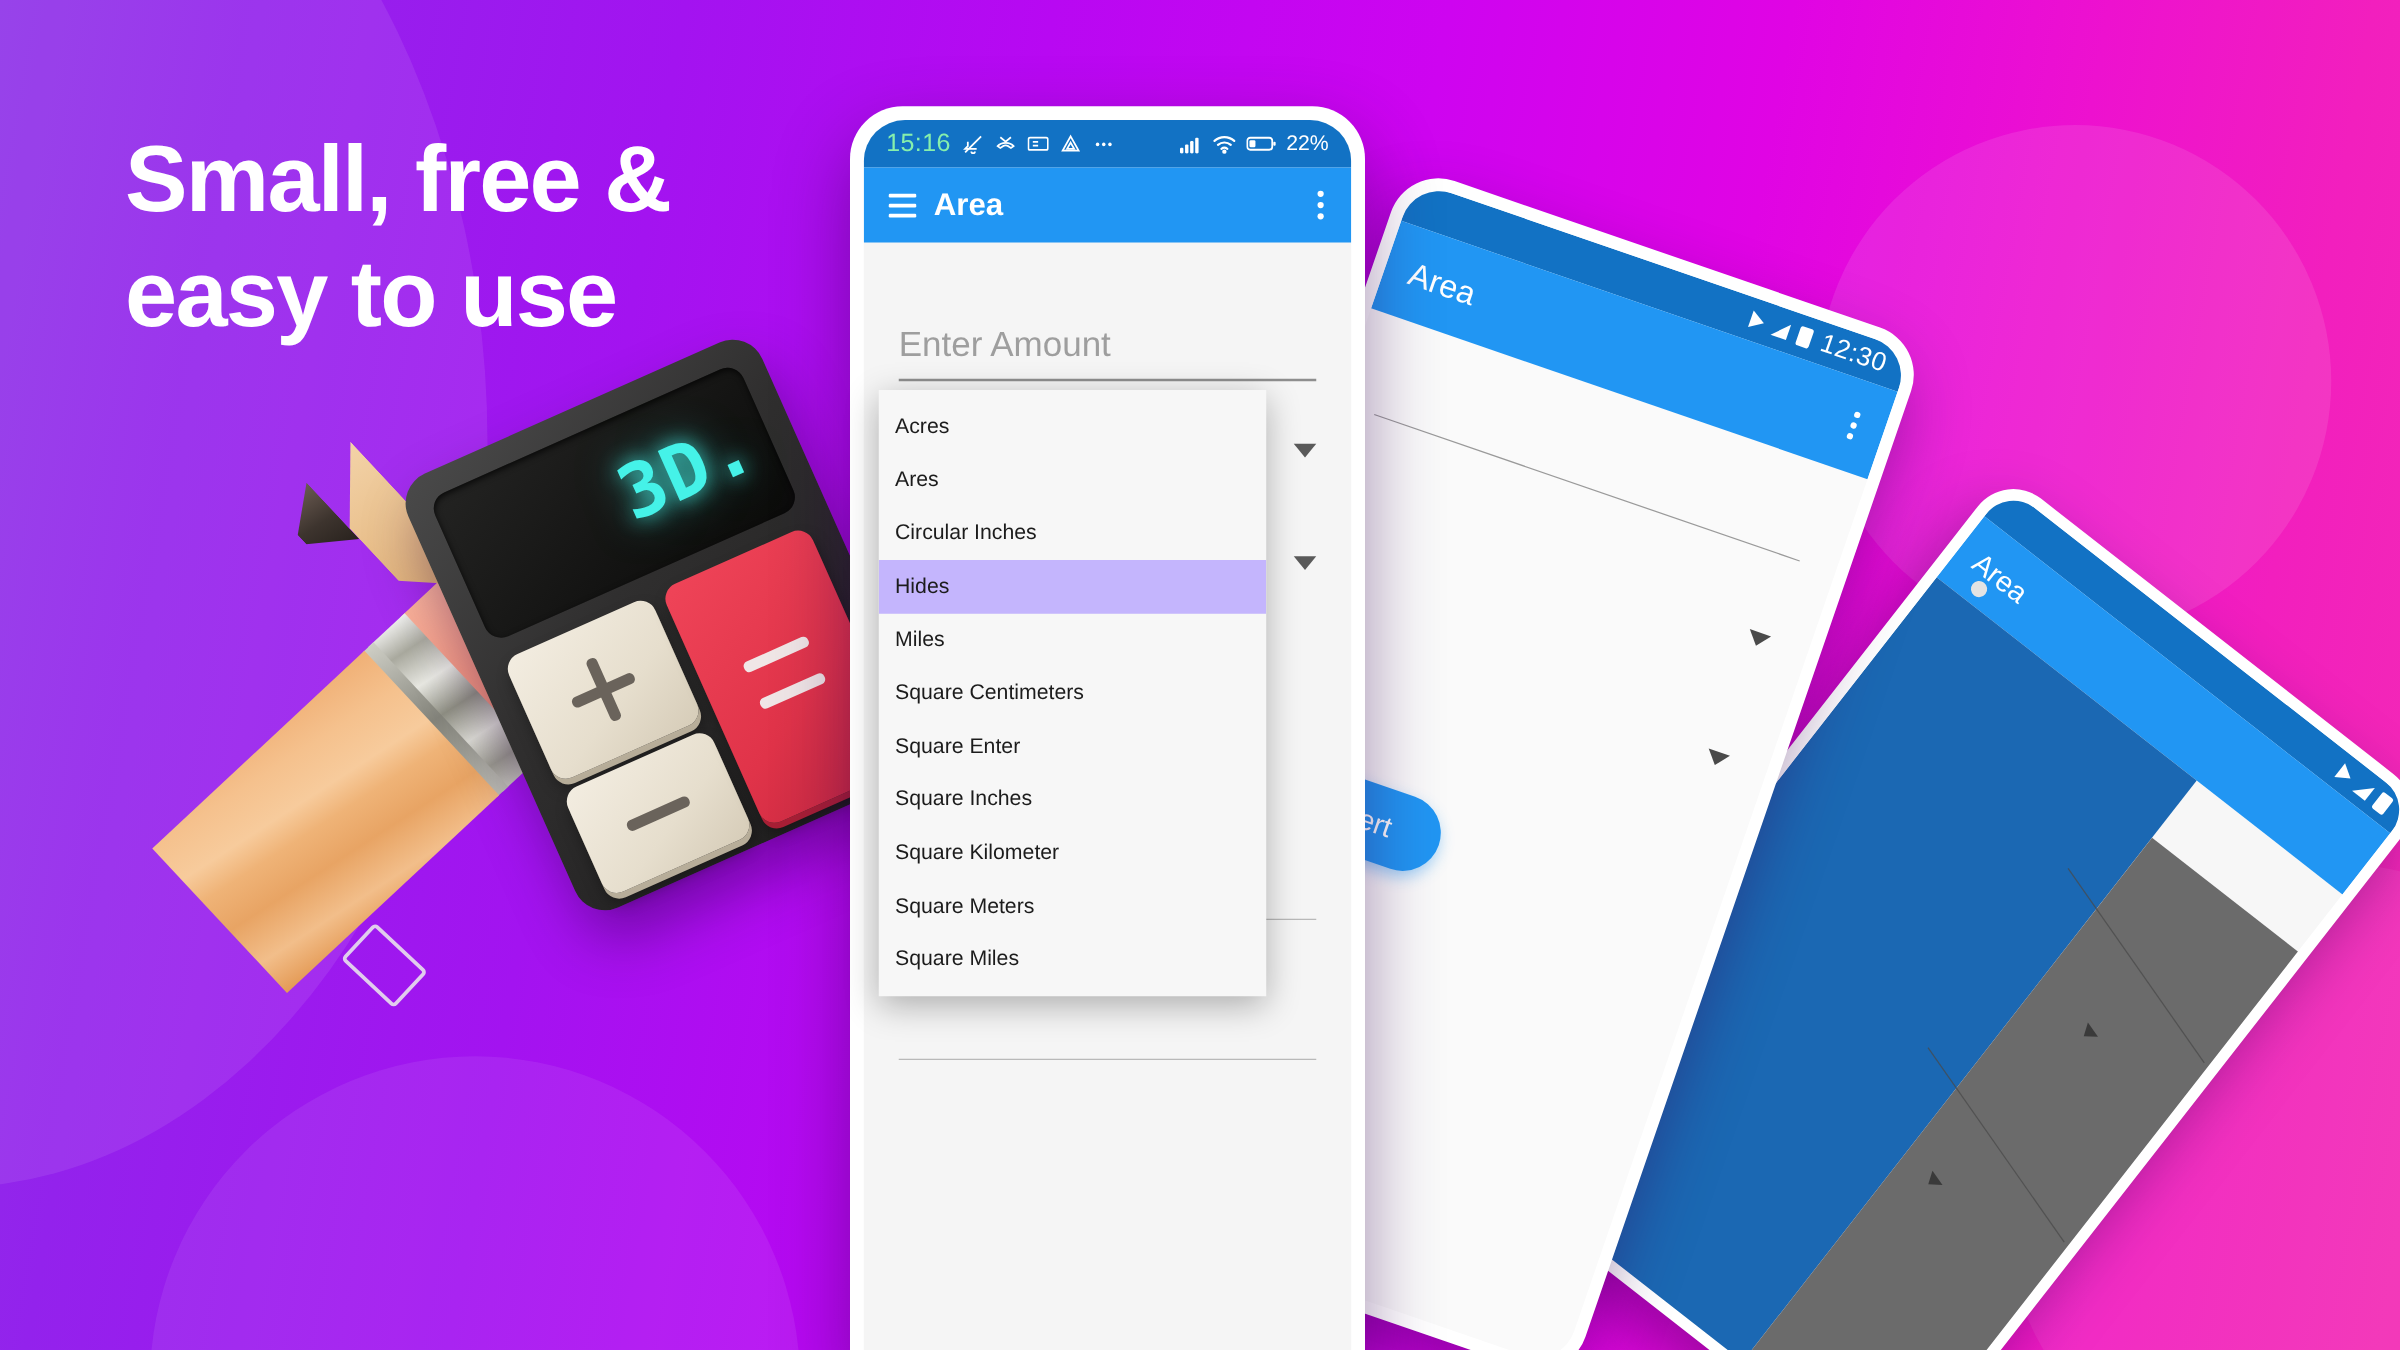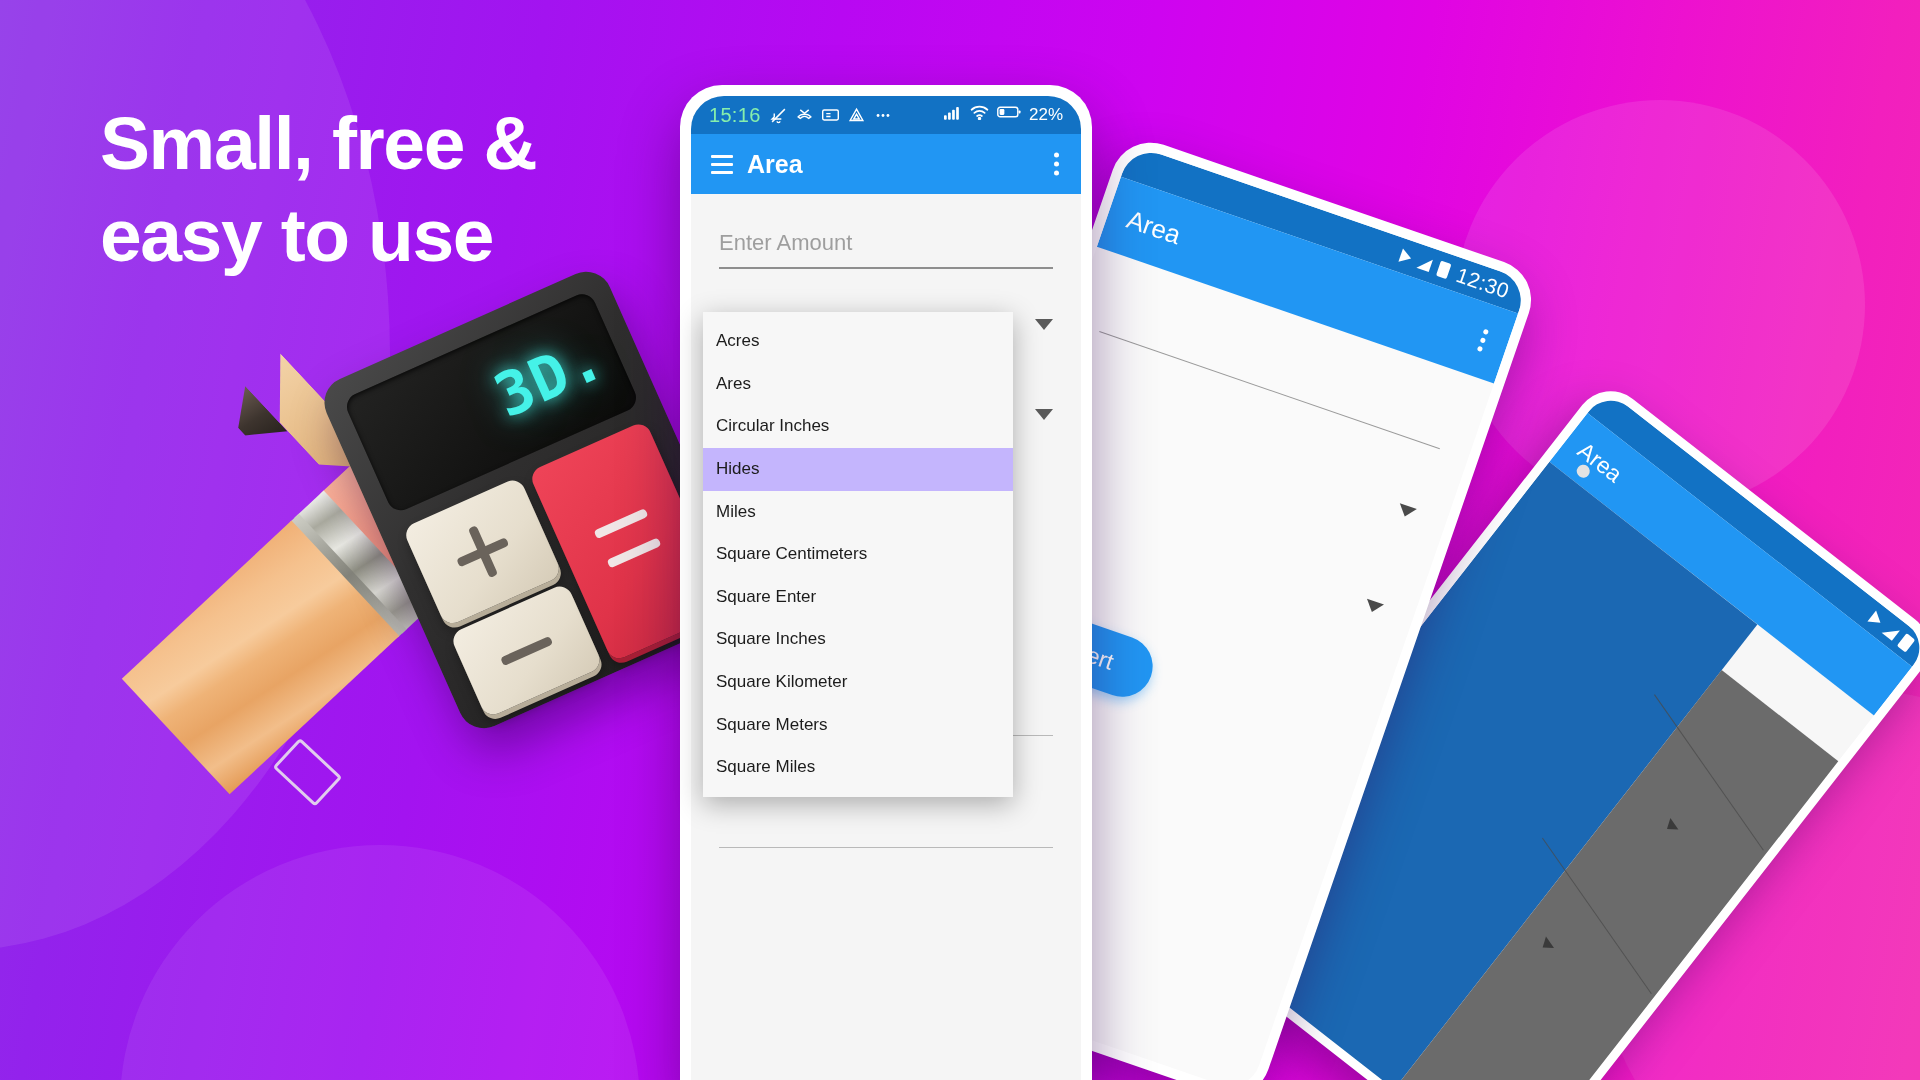--- a/index.html
+++ b/index.html
@@ -145,31 +145,31 @@
 
   
   #phone1 { position:absolute; left:680px; top:85px; width:412px; height:1010px;
     border-radius:42px 42px 0 0; background:#fff; padding:11px 11px 0;
     box-shadow:0 26px 60px rgba(50,0,80,.45); }
   #phone1-scr { width:100%; height:100%; border-radius:33px 33px 0 0;
     overflow:hidden; background:#F5F5F5; position:relative; }
   #p1-status { height:38px; background:#1272C4; display:flex; align-items:center;
     padding:0 18px; gap:9px; }
   #p1-time { color:#86efac; font-size:20px; font-weight:500; letter-spacing:.3px; }
-  #p1-status-right { margin-left:auto; display:flex; gap:8px; }
+  #p1-status-right { margin-left:auto; display:flex; align-items:center; gap:8px; }
   #p1-batt-pct { color:#fff; font-size:17px; font-weight:500; }
   #p1-bar { height:60px; background:#2196F3; display:flex; align-items:center;
     padding:0 20px; position:relative; }
   #p1-title { color:#fff; font-size:25px; font-weight:700; margin-left:36px; }
   #p1-kebab { position:absolute; right:22px; top:50%; transform:translateY(-50%); }
   #p1-body { padding:36px 28px 0; position:relative; }
   #p1-amount-wrap { position:relative; }
   #p1-amount { width:100%; border:none; outline:none; background:transparent;
-    font-family:"Liberation Sans", sans-serif; font-size:22px; color:#000000;
-    padding-bottom:11px; }
+    font-family:"Liberation Sans", sans-serif; font-size:28px; color:#000000;
+    padding-bottom:11px;margin-top:30px; }
   #p1-amount::placeholder { color:#9E9E9E; }
   #p1-amount-line { height:1.5px; background:#8E8E8E; }
   #p1-unit-row { margin-top:42px; position:relative; display:flex;
     align-items:center; justify-content:space-between; }
   #p1-unit-label { font-size:24px; color:#212121; }
   .p1-caret { width:0; height:0; border-left:9px solid transparent;
     border-right:9px solid transparent; border-top:11px solid #5A5A5A; }
   #p1-row2 { margin-top:70px; position:relative; display:flex;
     align-items:center; justify-content:flex-end; }
   #p1-sep1 { position:absolute; left:28px; right:28px; top:639px;

